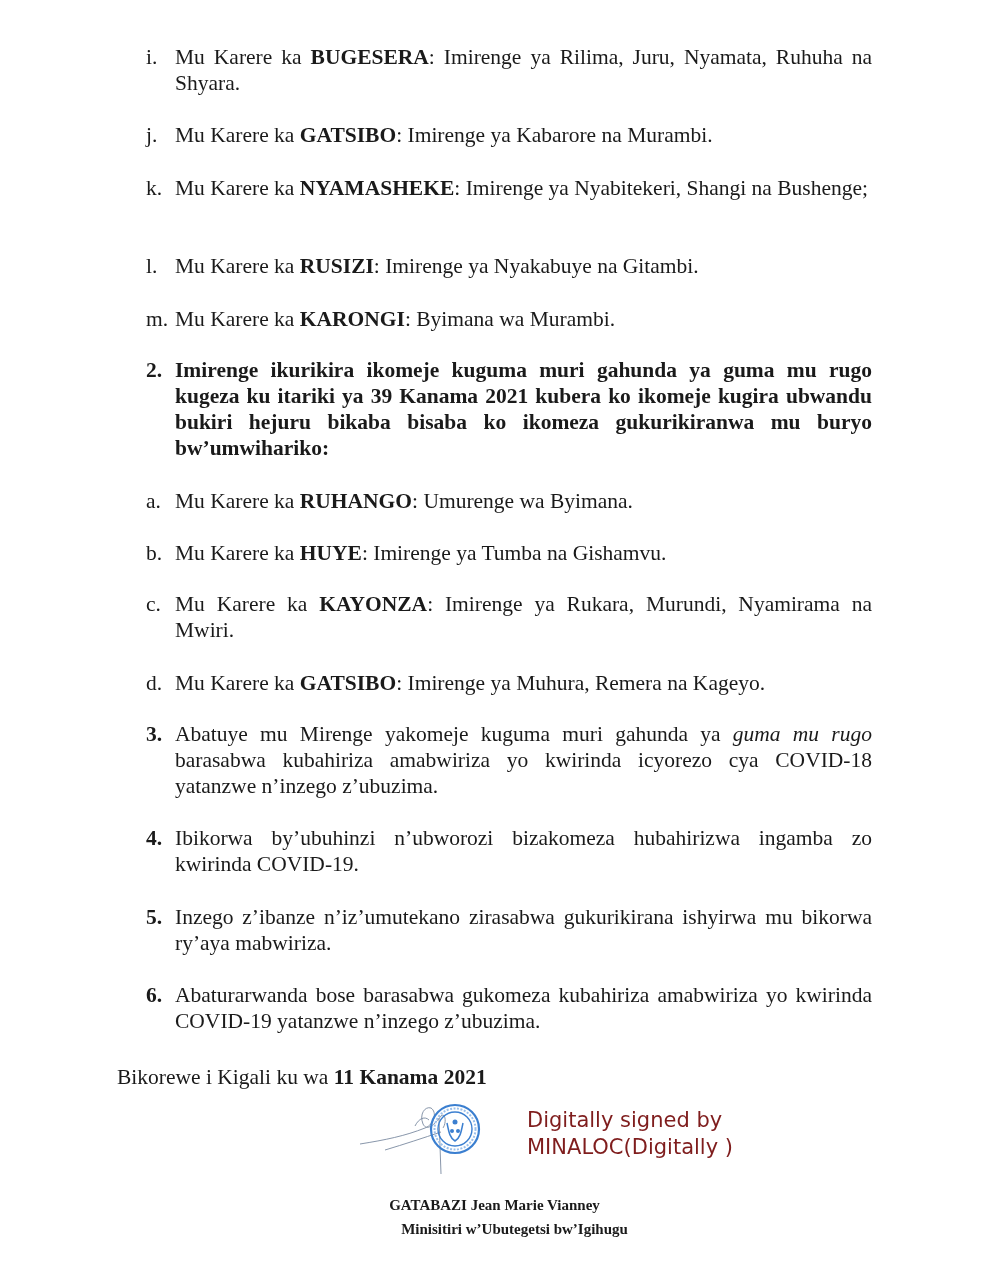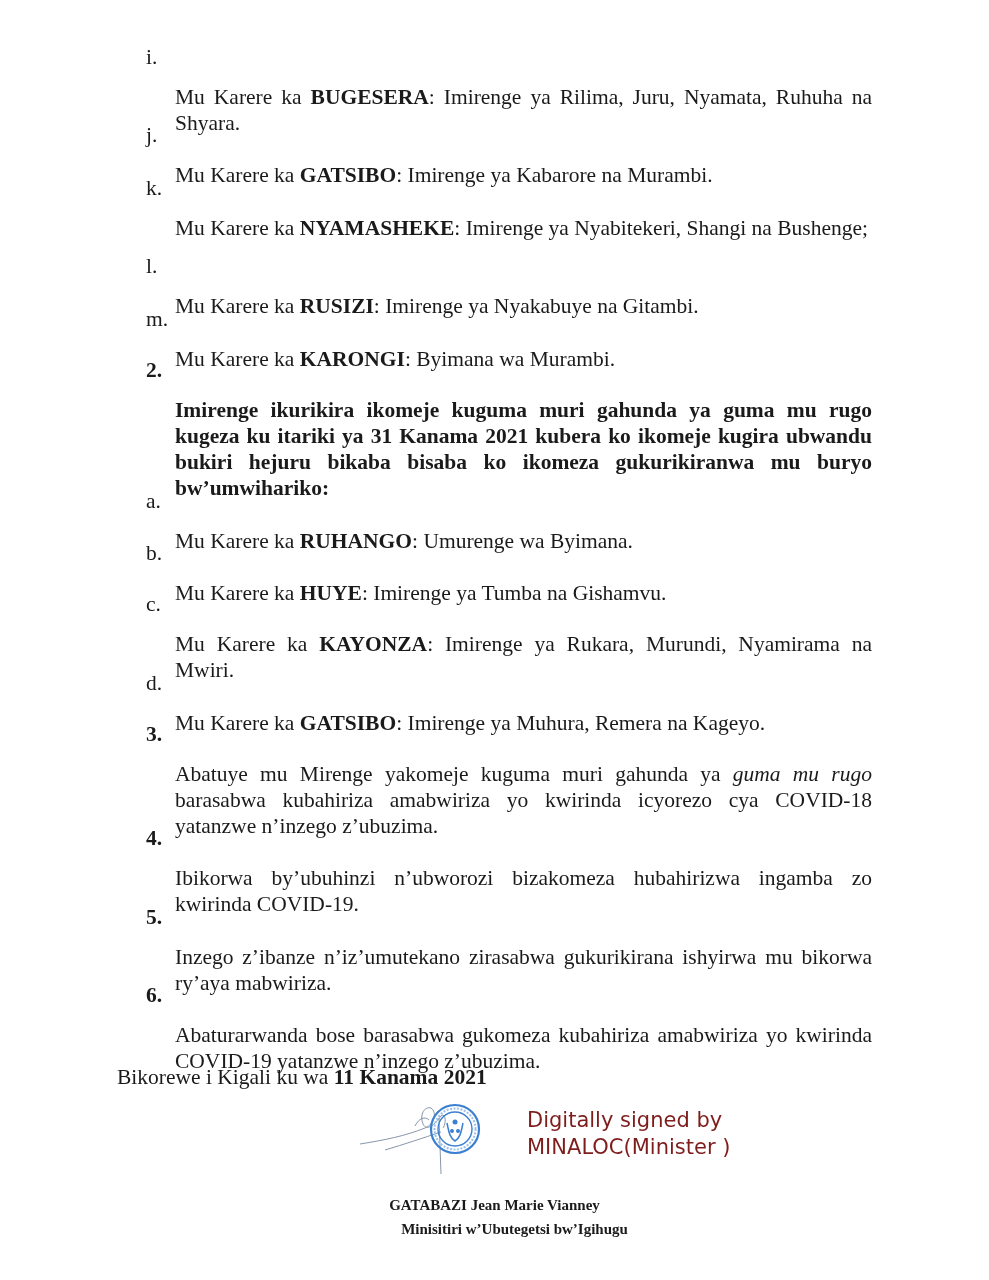--- a/index.html
+++ b/index.html
@@ -8,21 +8,21 @@
       font-family: "Liberation Serif", "DejaVu Serif", serif;
       color: #1a1a1a;
     }
     .page { position: absolute; left: 0; top: 0; width: 989px; height: 1280px; }
     .item {
       position: absolute; left: 146px; width: 726px;
       font-size: 21.5px; line-height: 26px;
       text-align: justify; text-align-last: left;
     }
     .item .marker { position: absolute; left: 0; top: 0; width: 28px; }
-    .item .body { display: block; margin-left: 29px; margin-top: 40px; }
+    .item .body { display: block; margin-left: 29px; }
     .item.bold .body, .item.bold .marker { font-weight: bold; }
     .num .marker { font-weight: bold; }
     b { font-weight: bold; }
     i { }
     .closing {
       position: absolute; left: 117px; top: 1064px;
       font-size: 21.5px; line-height: 26px;
     }
     .sig-text {
       position: absolute; left: 527px; top: 1107px;
@@ -60,21 +60,21 @@
     <span class="body"><span>Mu Karere ka </span><b>RUSIZI</b><span>: Imirenge ya Nyakabuye na Gitambi.</span></span>
   </div>
 
   <div class="item" style="top:306px">
     <span class="marker">m.</span>
     <span class="body"><span>Mu Karere ka </span><b>KARONGI</b><span>: Byimana wa Murambi.</span></span>
   </div>
 
   <div class="item bold" style="top:357px">
     <span class="marker">2.</span>
-    <span class="body">Imirenge ikurikira ikomeje kuguma muri gahunda ya guma mu rugo kugeza ku itariki ya 31 Kanama 2021 kubera ko ikomeje kugira ubwandu bukiri hejuru bikaba bisaba ko ikomeza gukurikiranwa mu buryo bw’umwihariko:</span>
+    <span class="body">Imirenge ikurikira ikomeje kuguma muri gahunda ya guma mu rugo kugeza ku itariki ya 39 Kanama 2021 kubera ko ikomeje kugira ubwandu bukiri hejuru bikaba bisaba ko ikomeza gukurikiranwa mu buryo bw’umwihariko:</span>
   </div>
 
   <div class="item" style="top:488px">
     <span class="marker">a.</span>
     <span class="body"><span>Mu Karere ka </span><b>RUHANGO</b><span>: Umurenge wa Byimana.</span></span>
   </div>
 
   <div class="item" style="top:540px">
     <span class="marker">b.</span>
     <span class="body"><span>Mu Karere ka </span><b>HUYE</b><span>: Imirenge ya Tumba na Gishamvu.</span></span>
@@ -127,19 +127,19 @@
       <circle cx="100" cy="31" r="20.5" fill="none" stroke="#9cc0ea" stroke-width="2" stroke-dasharray="2 1.5"></circle>
       <path d="M92 25 C 94 35, 95 40, 100 43 C 105 40, 106 35, 108 25" fill="none" stroke="#3b7fd0" stroke-width="1.5"></path>
       <circle cx="100" cy="24" r="2.5" fill="#3b7fd0"></circle>
       <circle cx="97" cy="33" r="2" fill="#3b7fd0"></circle>
       <circle cx="103" cy="33" r="2" fill="#3b7fd0"></circle>
     </g>
   </svg>
 
   <div class="sig-text">
     <div>Digitally signed by</div>
-    <div>MINALOC(Minister )</div>
+    <div>MINALOC(Digitally )</div>
   </div>
 
   <div class="footer" style="top:1192px; left:0px;">GATABAZI Jean Marie Vianney</div>
   <div class="footer" style="top:1216px; left:0px;padding-left:20px;">Minisitiri w’Ubutegetsi bw’Igihugu</div>
 
 </div>
 
 </body></html>

